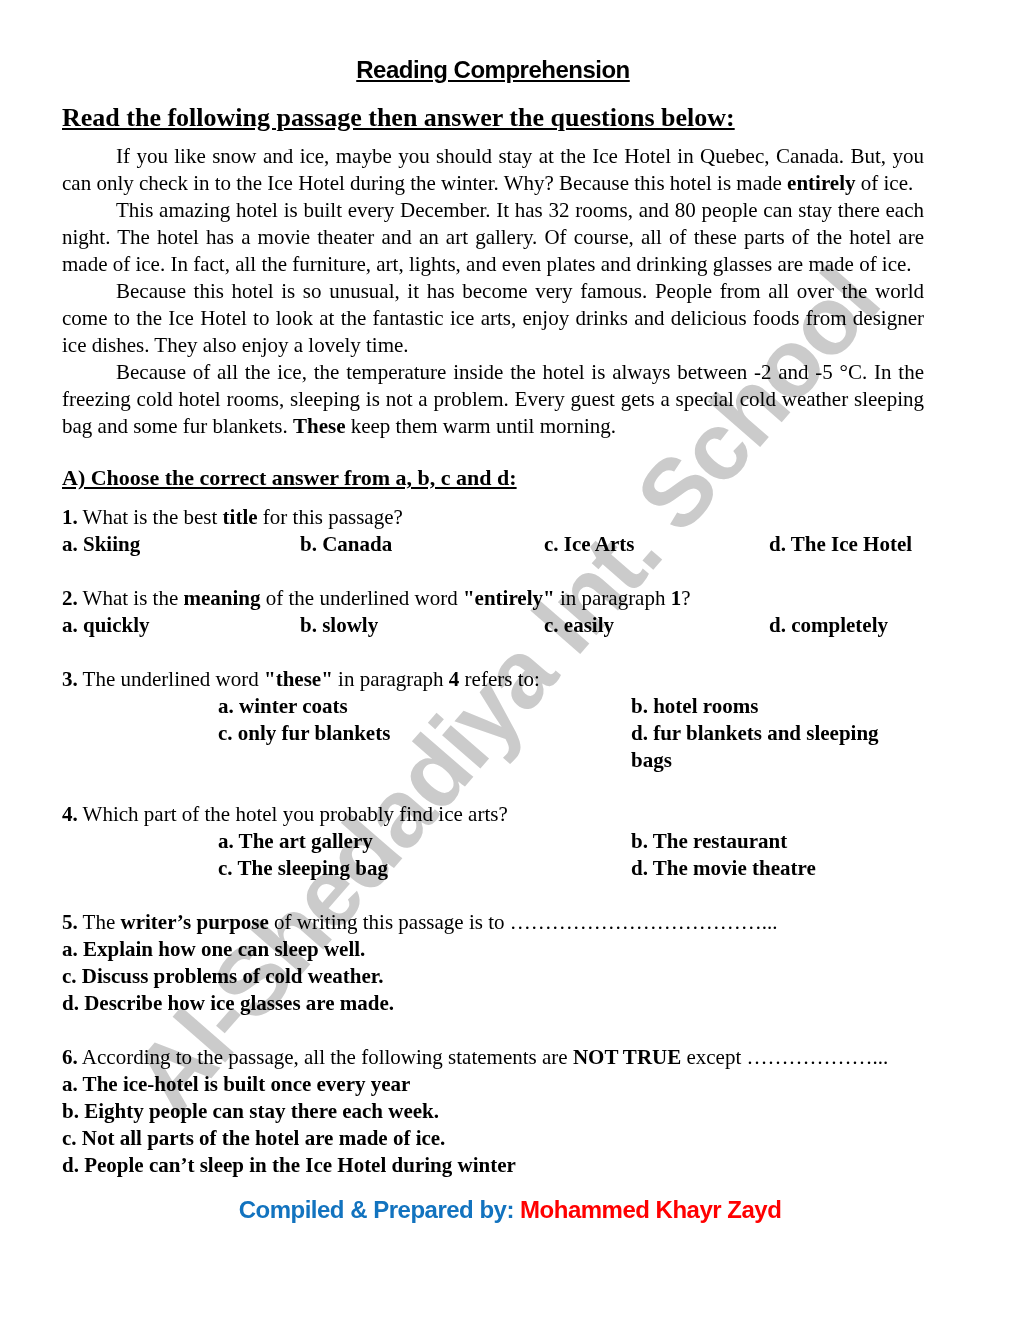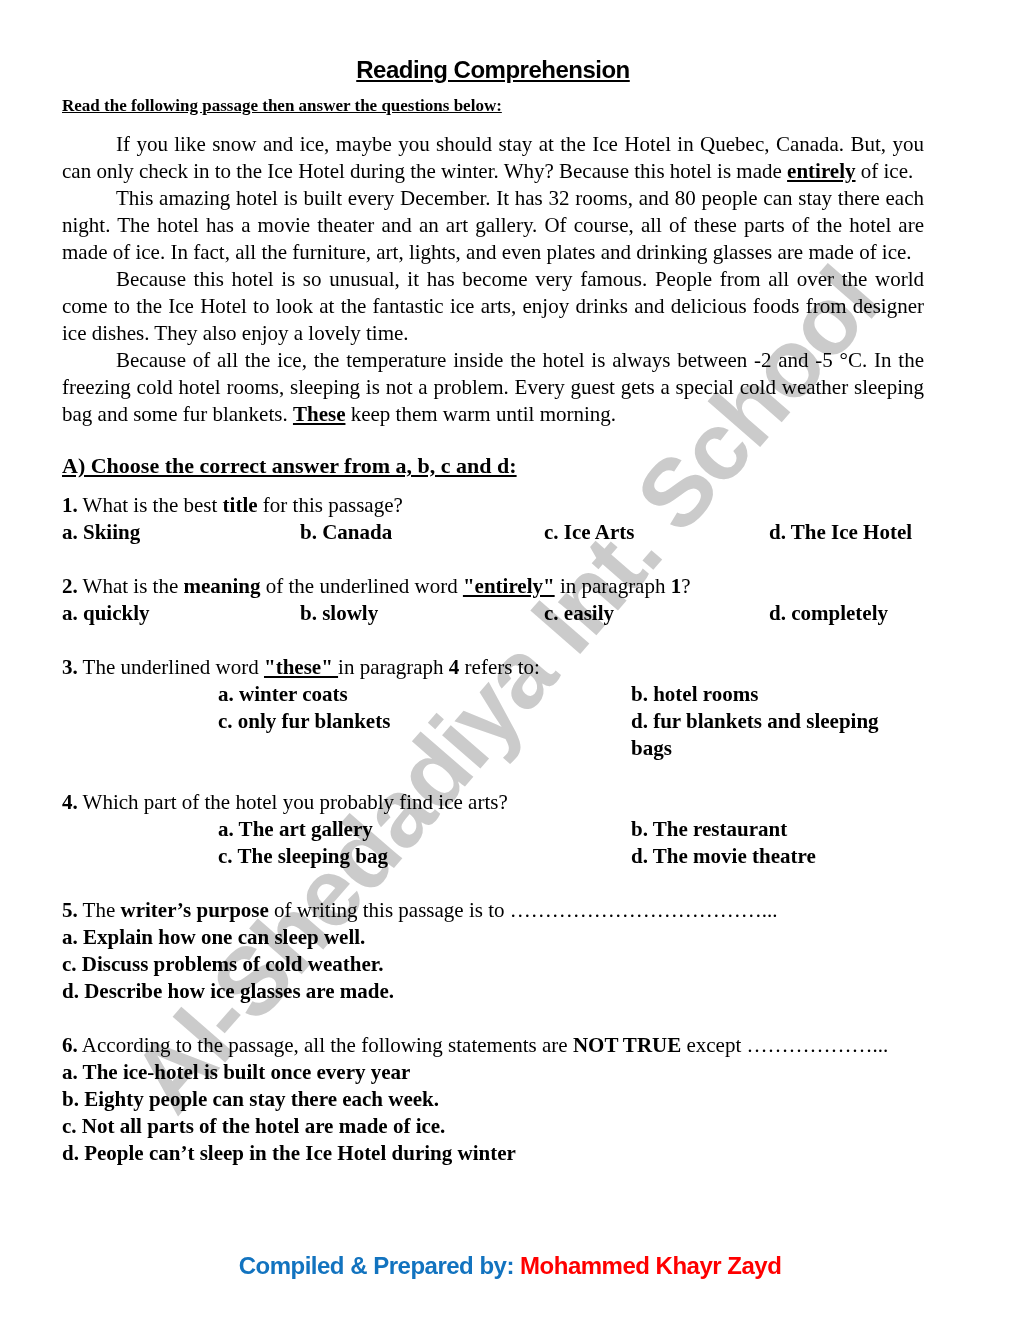--- a/index.html
+++ b/index.html
@@ -16,40 +16,40 @@
     color:#cbcbcb;white-space:nowrap;user-select:none;
   }
   .content{position:relative;z-index:1;padding:56px 96px 0 62px;}
   .title{
     margin:0;text-align:center;
     font-family:"Liberation Sans", sans-serif;
     font-size:24px;font-weight:800;letter-spacing:-0.5px;
     text-decoration:underline;
   }
   .instruction{
-    margin-top:8px;font-weight:bold;text-decoration:underline;
-    font-size:17px;line-height:27px;
+    margin-top:20px;font-weight:bold;text-decoration:underline;
+    font-size:26px;line-height:27px;
   }
   .passage{margin-top:12px;}
   .passage p{margin:0;text-align:justify;text-indent:54px;line-height:27px;}
   .section-heading{
     margin-top:24px;font-weight:bold;text-decoration:underline;
     font-size:22px;line-height:27px;
   }
   .question{margin-top:27px;}
   .question.first{margin-top:13px;}
   .stem{margin:0;line-height:27px;}
   .opts{font-weight:bold;line-height:27px;}
   .row4{display:grid;grid-template-columns:238px 244px 225px auto;}
   .twocol{display:grid;grid-template-columns:413px auto;margin-left:156px;}
   .stacked div{line-height:27px;}
   .b{font-weight:bold;}
-  .u{text-decoration:underline;}
+  .u{}
   .footer{
-    position:absolute;top:1252px;left:0;right:0;z-index:1;
+    position:absolute;top:1196px;left:0;right:0;z-index:1;
     text-align:center;font-family:"Liberation Sans", sans-serif;
     font-weight:800;font-size:24px;letter-spacing:-0.5px;
   }
   .footer .label{color:#1273bf;}
   .footer .name{color:#ff0000;}
 </style>
 </head>
 <body>
 
 <div class="watermark">Al-Shedadiya Int. School</div>

